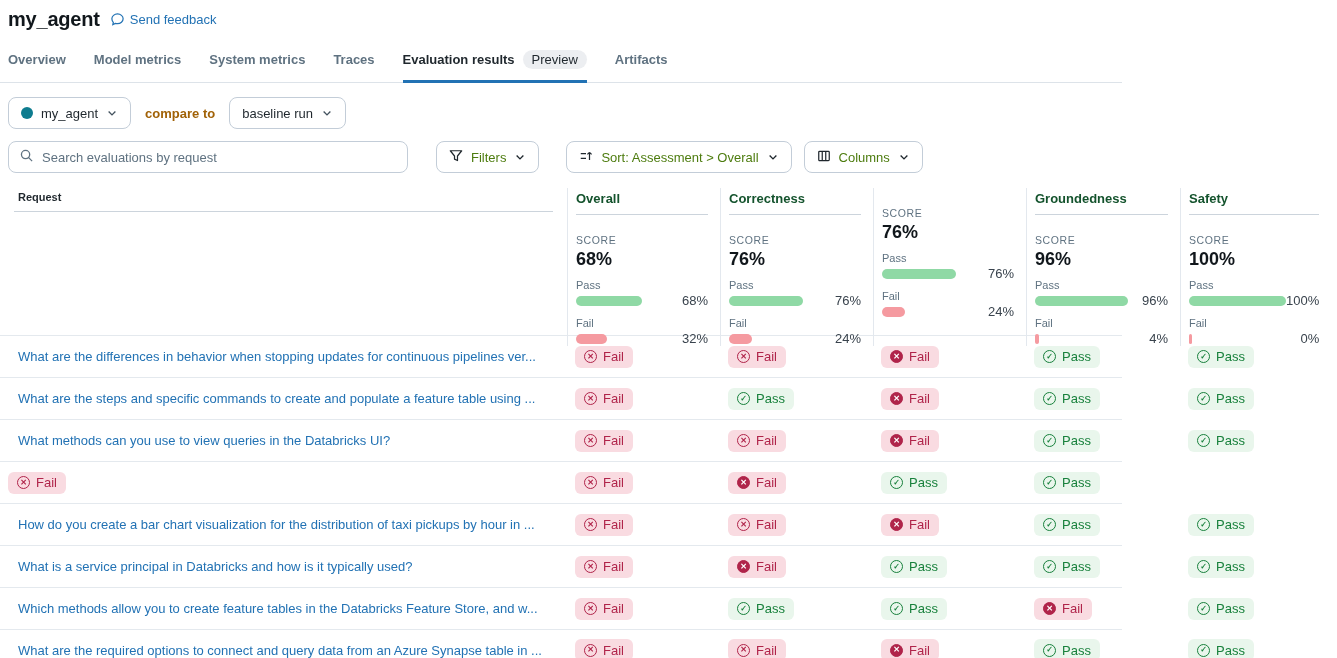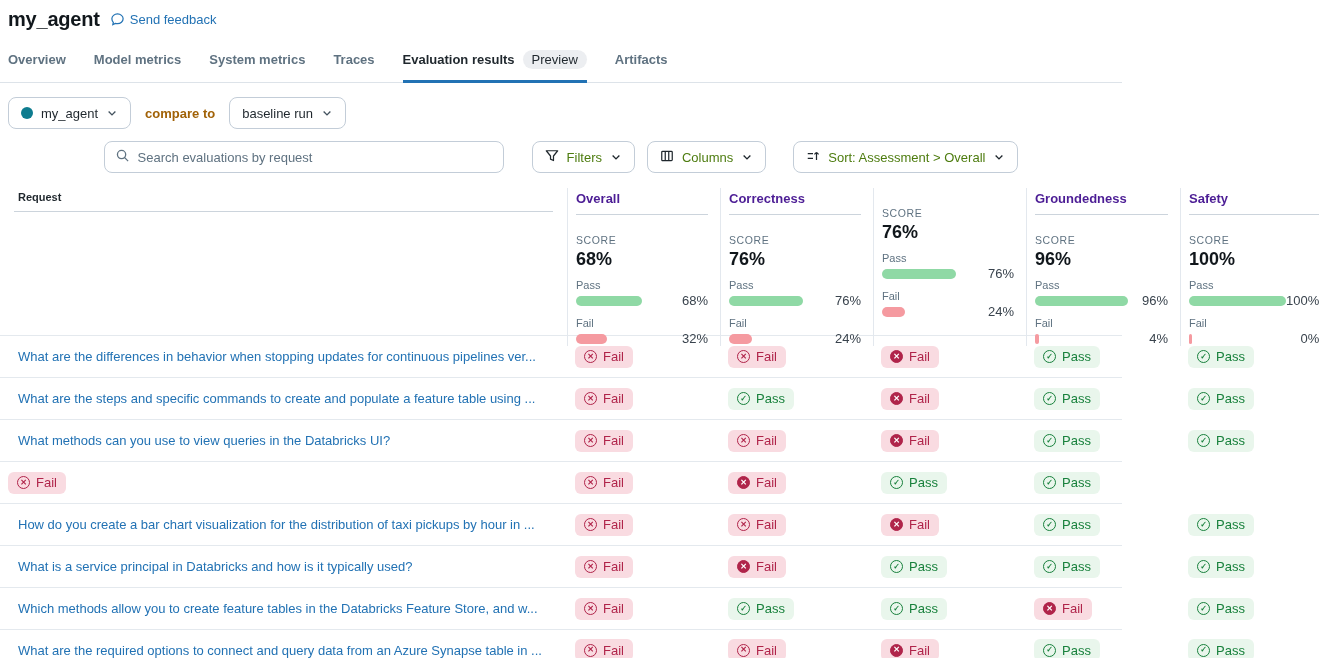--- a/index.html
+++ b/index.html
@@ -26,41 +26,41 @@
 
   
   .comparator { display:flex; align-items:center; gap:14px; margin:14px 8px 0 8px; }
   .select-btn { display:inline-flex; align-items:center; gap:8px; height:32px; padding:0 12px;
                 border:1px solid #c3cdd8; border-radius:8px; background:#fff; font-size:13px; color:#1f272d; cursor:pointer; }
   .run-dot { width:12px; height:12px; border-radius:50%; background:#0e7c8f; }
   .chev { color:#44535f; display:flex; }
   .compare-label { font-weight:600; color:#a16207; }
 
   
-  .toolbar { display:flex; align-items:center; margin:12px 8px 0 8px;justify-content:center; }
+  .toolbar { display:flex; align-items:center; margin:12px 8px 0 8px; }
   .search-box { display:flex; align-items:center; gap:8px; width:400px; height:32px;
                 border:1px solid #c3cdd8; border-radius:8px; padding:0 10px; background:#fff; }
   .search-box svg { flex:none; color:#5f7281; }
   .search-box input { border:none; outline:none; flex:1; font-size:13px; font-family:"Liberation Sans", sans-serif; color:#1f272d; background:transparent; }
   .search-box input::placeholder { color:#5f7281; }
   .tool-btn { display:inline-flex; align-items:center; gap:8px; height:32px; padding:0 12px;
               border:1px solid #c3cdd8; border-radius:8px; background:#fff; font-size:13px; color:#4d7c0f; cursor:pointer; }
   .tool-btn svg { color:#1f272d; }
   .tb-filters { margin-left:28px; }
   .tb-sort { margin-left:27px; }
   .tb-columns { margin-left:12px; }
 
   
   .etable { margin-top:15px; }
   .grid-row { display:grid; grid-template-columns:567px 153px 153px 153px 154px 1fr; }
   .thead { height:147px; }
   .req-head { padding:0 14px; }
   .req-head .col-title { font-weight:700; font-size:11px; color:#1f272d; padding:3px 0 8px 4px; border-bottom:1px solid #ccd4dc; }
   .metric-head { border-left:1px solid #e3e8ee; padding:0 12px 0 8px; }
-  .metric-title { font-weight:700; font-size:13px; color:#4c1d95; padding:3px 0 8px 0; border-bottom:1px solid #ccd4dc; }
+  .metric-title { font-weight:700; font-size:13px; color:#14532d; padding:3px 0 8px 0; border-bottom:1px solid #ccd4dc; }
   .score-cap { margin-top:19px; font-size:10.5px; letter-spacing:0.6px; color:#5f7281; }
   .score-val { margin-top:3px; font-size:18px; font-weight:700; color:#11171c; }
   .bar-label { margin-top:9px; font-size:11px; color:#5f7281; }
   .bar-row { display:flex; align-items:center; margin-top:2px; }
   .bar { height:10px; border-radius:5px; }
   .bar.pass { background:#8fd9a5; }
   .bar.fail { background:#f59aa0; }
   .bar-pct { margin-left:auto; font-size:13px; color:#39434d; }
 
   .data-row { height:42px; border-top:1px solid #e4e9ee; align-items:center; }
@@ -155,44 +155,44 @@
       <span><svg width="14" height="14" viewBox="0 0 16 16">
             <path d="M1.5 2h13L9.7 8v5.2L6.3 11.6V8z" fill="none" stroke="currentColor" stroke-width="1.4" stroke-linejoin="round"></path>
           </svg></span>
       <span>Filters</span>
       <span class="chev">
           <svg width="12" height="12" viewBox="0 0 16 16">
             <path d="M3.5 6l4.5 4.5L12.5 6" fill="none" stroke="currentColor" stroke-width="1.8"></path>
           </svg>
         </span>
     </button>
+    <button class="tool-btn tb-sort">
+      <span><svg width="14" height="14" viewBox="0 0 16 16">
+            <path d="M2 5.2h6M2 10.8h6" stroke="currentColor" stroke-width="1.4"></path>
+            <path d="M12 12.5V3.8M12 3.8L9.6 6.2M12 3.8l2.4 2.4" fill="none" stroke="currentColor" stroke-width="1.4"></path>
+          </svg></span>
+      <span>Sort: Assessment &gt; Overall</span>
+      <span class="chev">
+          <svg width="12" height="12" viewBox="0 0 16 16">
+            <path d="M3.5 6l4.5 4.5L12.5 6" fill="none" stroke="currentColor" stroke-width="1.8"></path>
+          </svg>
+        </span>
+    </button>
     <button class="tool-btn tb-columns">
       <span><svg width="14" height="14" viewBox="0 0 16 16">
             <rect x="2" y="2.6" width="12" height="10.8" rx="1" fill="none" stroke="currentColor" stroke-width="1.4"></rect>
             <path d="M6 2.6v10.8M10 2.6v10.8" stroke="currentColor" stroke-width="1.4"></path>
           </svg></span>
       <span>Columns</span>
       <span class="chev">
           <svg width="12" height="12" viewBox="0 0 16 16">
             <path d="M3.5 6l4.5 4.5L12.5 6" fill="none" stroke="currentColor" stroke-width="1.8"></path>
           </svg>
         </span>
     </button>
-    <button class="tool-btn tb-sort">
-      <span><svg width="14" height="14" viewBox="0 0 16 16">
-            <path d="M2 5.2h6M2 10.8h6" stroke="currentColor" stroke-width="1.4"></path>
-            <path d="M12 12.5V3.8M12 3.8L9.6 6.2M12 3.8l2.4 2.4" fill="none" stroke="currentColor" stroke-width="1.4"></path>
-          </svg></span>
-      <span>Sort: Assessment &gt; Overall</span>
-      <span class="chev">
-          <svg width="12" height="12" viewBox="0 0 16 16">
-            <path d="M3.5 6l4.5 4.5L12.5 6" fill="none" stroke="currentColor" stroke-width="1.8"></path>
-          </svg>
-        </span>
-    </button>
   </div>
 
   <div class="etable">
     <div class="grid-row thead" id="thead">
       <div class="req-head">
         <div class="col-title">Request</div>
       </div>
     <div class="metric-head">
     <div class="metric-title">Overall</div>
     <div class="score-cap">SCORE</div>

